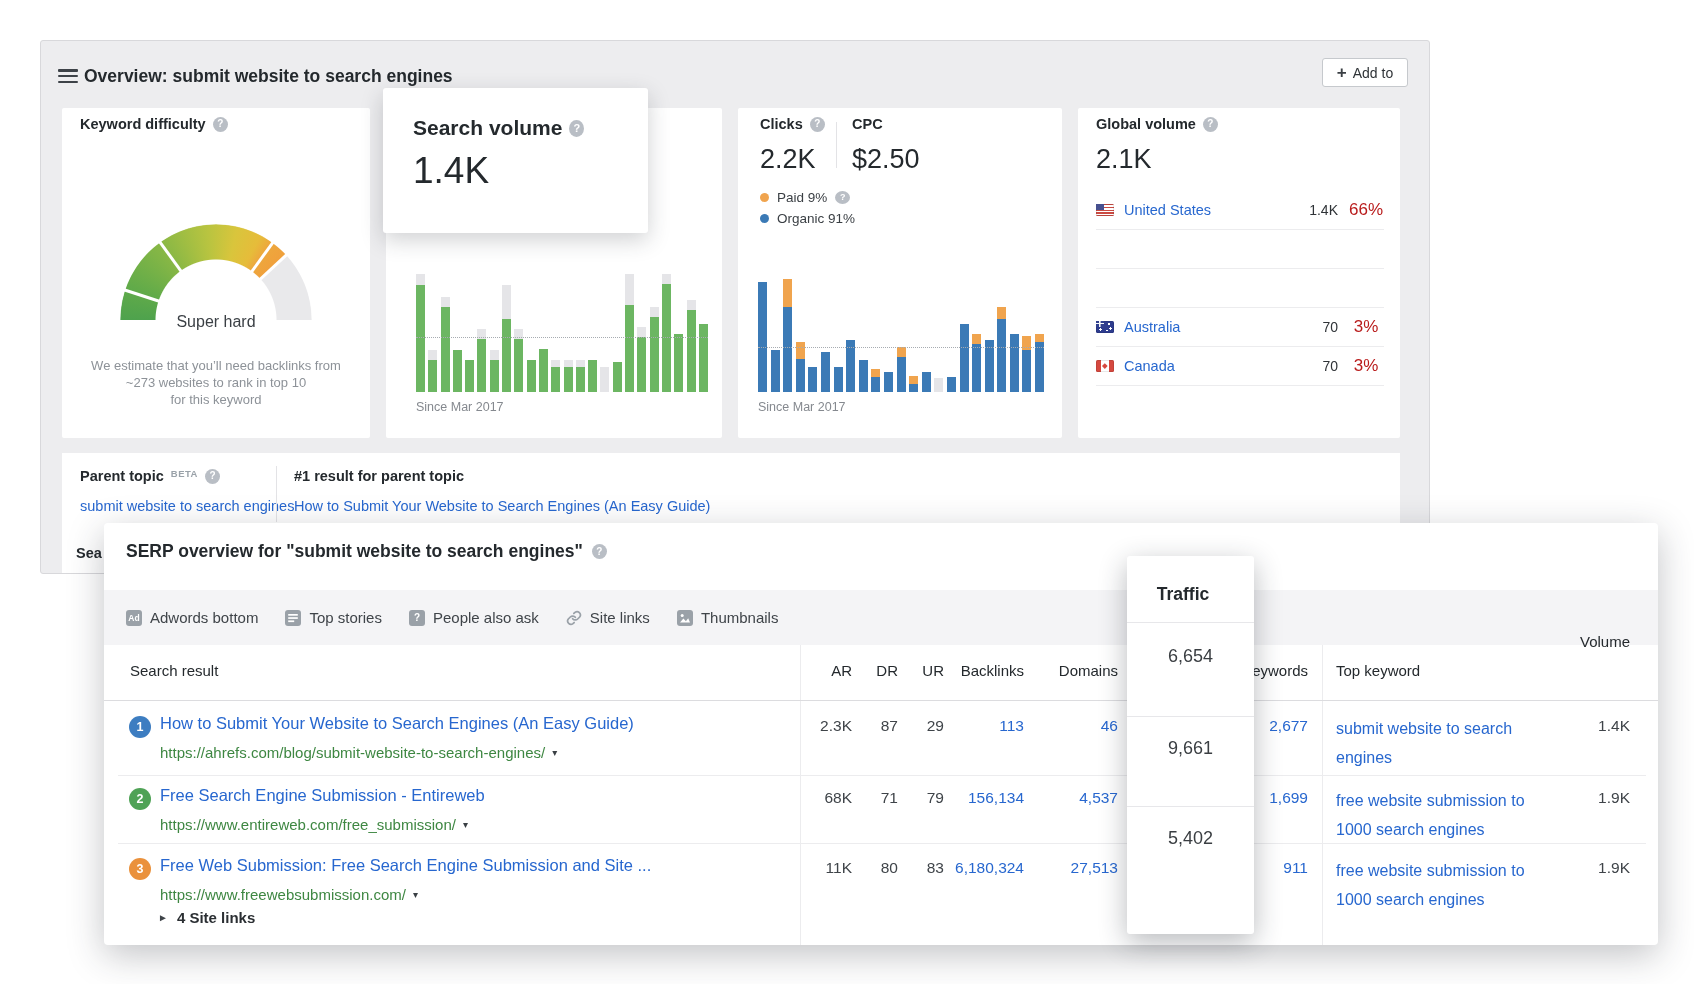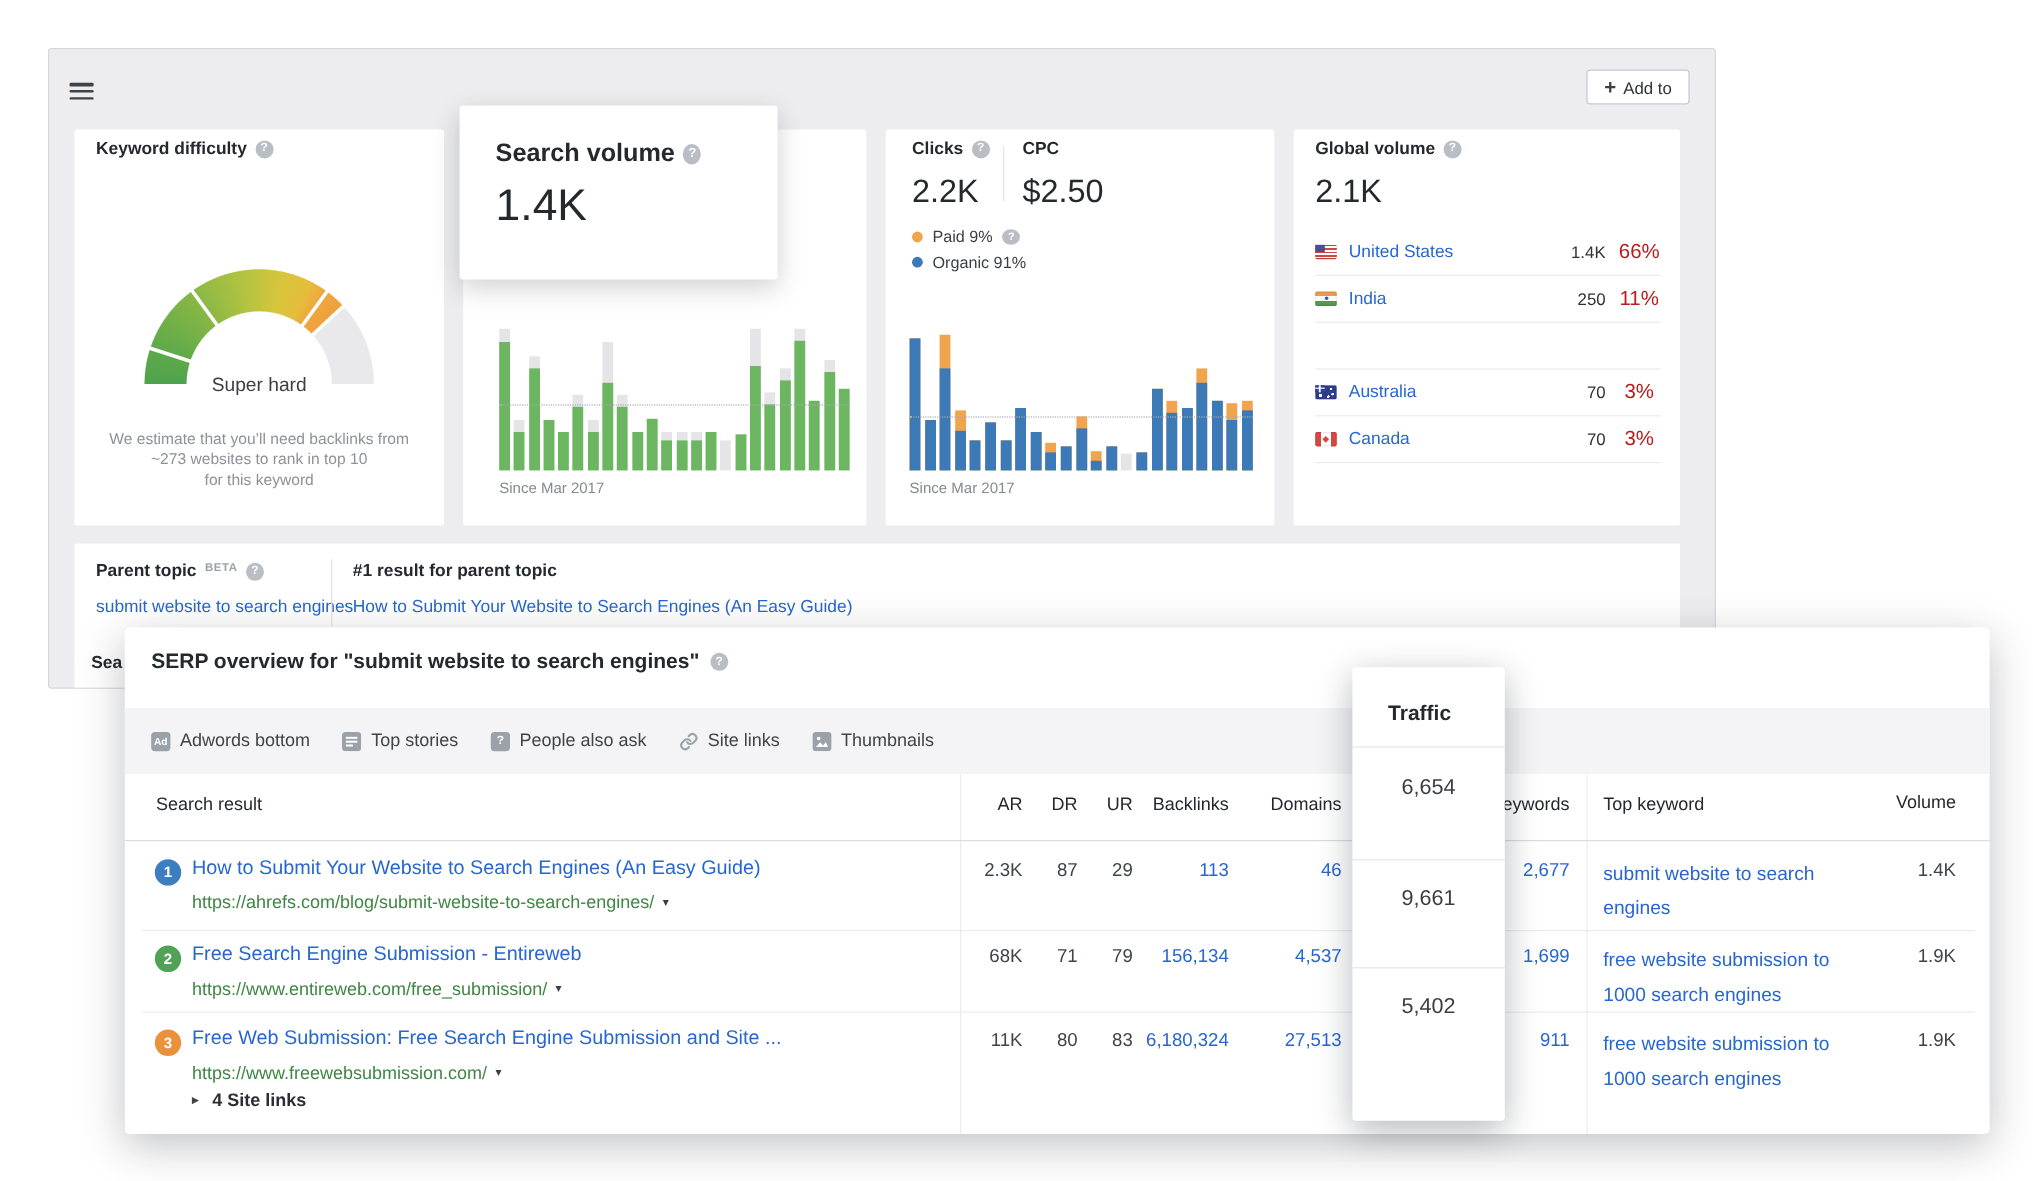--- a/index.html
+++ b/index.html
@@ -113,20 +113,21 @@
 
 <div id="stage">
 
   <div class="abs dash"></div>
 
   <div class="abs hamb">
       <span></span>
       <span></span>
       <span></span>
     </div>
+  <div class="abs dtitle">Overview: submit website to search engines</div>
   <div class="abs addbtn">
     <span class="plus">+</span>
     <span>Add to</span>
   </div>
 
   <div class="abs card" style="left:62px;width:308px"></div>
   <div class="abs card" style="left:386px;width:336px"></div>
   <div class="abs card" style="left:738px;width:324px"></div>
   <div class="abs card" style="left:1078px;width:322px"></div>
 
@@ -329,26 +330,20 @@
   </div>
   <div class="abs bignum" style="left:1096px;top:144px">2.1K</div>
 
   <div class="abs crow" style="top:190px">
     <span data-flag="us"></span>
     <a class="name link">United States</a>
     <span class="val">1.4K</span>
     <span class="pct">66%</span>
   </div>
   <div class="abs csep" style="top:229px"></div>
-  <div class="abs crow" style="top:229px">
-    <span data-flag="in"></span>
-    <a class="name link">India</a>
-    <span class="val">250</span>
-    <span class="pct">11%</span>
-  </div>
   <div class="abs csep" style="top:268px"></div>
   <div class="abs csep" style="top:307px"></div>
   <div class="abs crow" style="top:307px">
     <span data-flag="au"></span>
     <a class="name link">Australia</a>
     <span class="val">70</span>
     <span class="pct">3%</span>
   </div>
   <div class="abs csep" style="top:346px"></div>
   <div class="abs crow" style="top:346px">
@@ -415,21 +410,21 @@
   </div>
 
   <div class="hcell" style="left:130px;top:662px">Search result</div>
   <div class="hcell r" style="left:782px;top:662px;width:70px">AR</div>
   <div class="hcell r" style="left:828px;top:662px;width:70px">DR</div>
   <div class="hcell r" style="left:874px;top:662px;width:70px">UR</div>
   <div class="hcell r" style="left:924px;top:662px;width:100px">Backlinks</div>
   <div class="hcell r" style="left:1018px;top:662px;width:100px">Domains</div>
   <div class="hcell r" style="left:1208px;top:662px;width:100px">Keywords</div>
   <div class="hcell" style="left:1336px;top:662px">Top keyword</div>
-  <div class="hcell r" style="left:1530px;top:660px;width:100px">Volume</div>
+  <div class="hcell r" style="left:1530px;top:633px;width:100px">Volume</div>
 
   <div class="vline" style="left:800px;top:645px;height:300px"></div>
   <div class="vline" style="left:1322px;top:645px;height:300px"></div>
   <div class="hline" style="left:104px;top:700px;width:1554px;background:#dcdcdf"></div>
   <div class="hline" style="left:118px;top:775px;width:1528px;background:#ececee"></div>
   <div class="hline" style="left:118px;top:843px;width:1528px;background:#ececee"></div>
 
   <div>
     <span class="badge b0" style="left:129px;top:716px">1</span>
     <a class="rtitle" style="left:160px;top:714px">How to Submit Your Website to Search Engines (An Easy Guide)</a>

